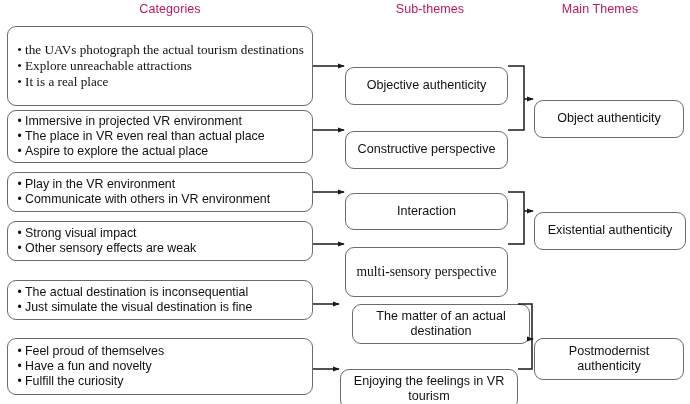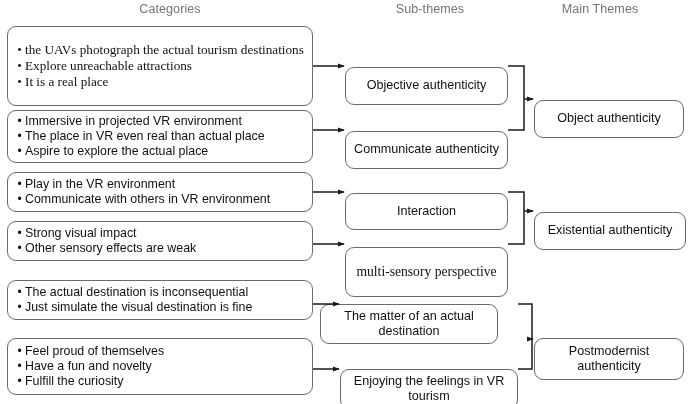--- a/index.html
+++ b/index.html
@@ -15,21 +15,21 @@
     overflow: hidden;
     font-family: "Liberation Sans", sans-serif;
     color: #1a1a1a;
   }
 
   
   .col-header {
     position: absolute;
     text-align: center;
     font-size: 12.5px;
-    color: #737373;
+    color: #be185d;
     letter-spacing: 0.1px;
     white-space: nowrap;
     font-family: "Liberation Sans", sans-serif;
   }
 
   
   .node {
     position: absolute;
     box-sizing: border-box;
     border: 1.3px solid #6b6b6b;
@@ -183,32 +183,32 @@
       <span class="bullet-dot">•</span>
       <span class="bullet-text">Fulfill the curiosity</span>
     </div>
   </div>
 
   <div class="node centered-box" style="left:345px; top:47px; width:163px; height:38px;">
     <span class="label">Objective authenticity</span>
   </div>
 
   <div class="node centered-box" style="left:345px; top:111px; width:163px; height:38px;">
-    <span class="label">Communicate authenticity</span>
+    <span class="label">Constructive perspective</span>
   </div>
 
   <div class="node centered-box" style="left:345px; top:173px; width:163px; height:37px;">
     <span class="label">Interaction</span>
   </div>
 
   <div class="node centered-box serif" style="left:345px; top:227px; width:163px; height:50px;">
     <span class="label">multi-sensory perspective</span>
   </div>
 
-  <div class="node centered-box" style="left:320px; top:284px; width:178px; height:40px;">
+  <div class="node centered-box" style="left:352px; top:284px; width:178px; height:40px;">
     <span class="label">The matter of an actual destination</span>
   </div>
 
   <div class="node centered-box" style="left:340px; top:349px; width:178px; height:40px;">
     <span class="label">Enjoying the feelings in VR tourism</span>
   </div>
 
   <div class="node centered-box" style="left:534px; top:80px; width:150px; height:38px;">
     <span class="label">Object authenticity</span>
   </div>

